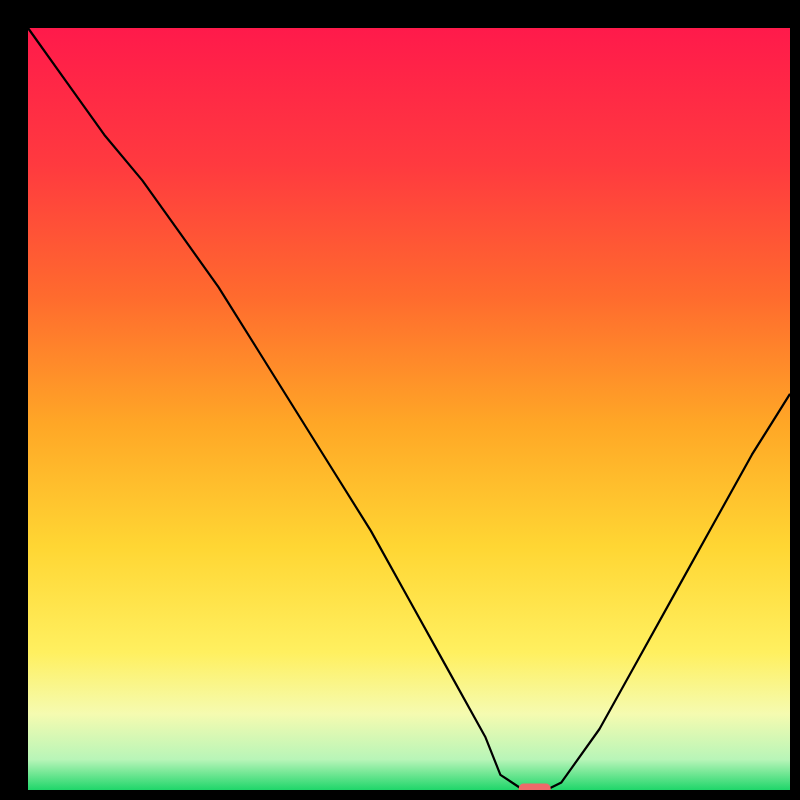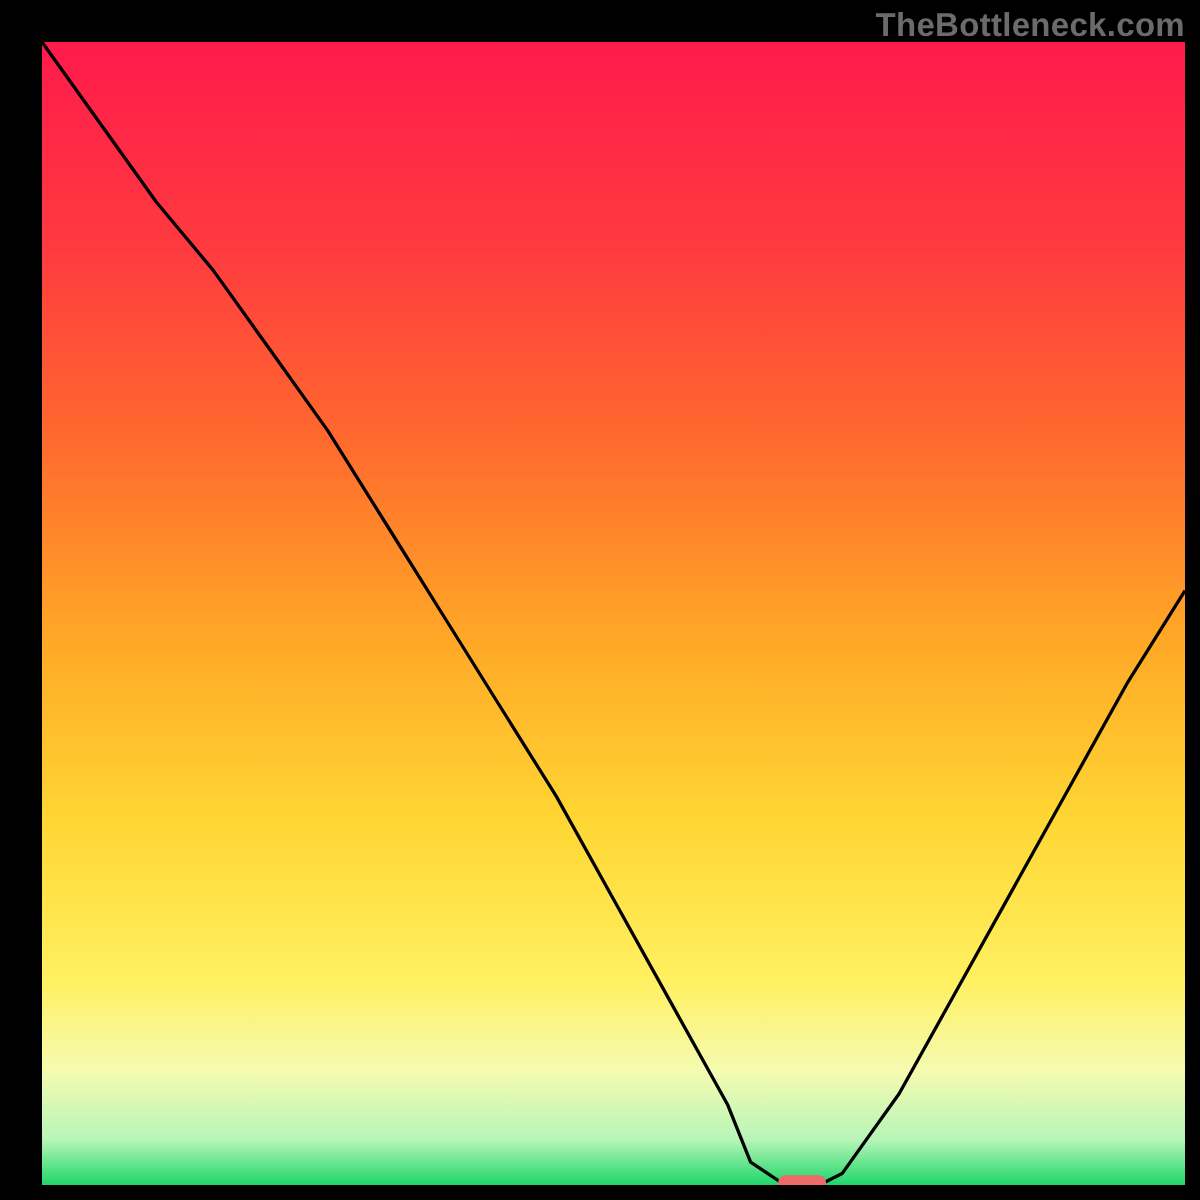--- a/index.html
+++ b/index.html
@@ -32,21 +32,20 @@
     left: 0;
     top: 0;
     width: 800px;
     height: 800px;
   }
 </style>
 </head>
 <body>
 
 <div class="frame">
-  <div class="watermark">TheBottleneck.com</div>
 
   <svg class="plot" viewBox="0 0 800 800">
     <defs>
       <linearGradient id="bg-grad" x1="0" y1="0" x2="0" y2="1">
           <stop offset="0.0%" stop-color="#ff1a4b"></stop>
           <stop offset="18.0%" stop-color="#ff3a3f"></stop>
           <stop offset="35.0%" stop-color="#ff6a2e"></stop>
           <stop offset="52.0%" stop-color="#ffa726"></stop>
           <stop offset="68.0%" stop-color="#ffd633"></stop>
           <stop offset="82.0%" stop-color="#fff060"></stop>

